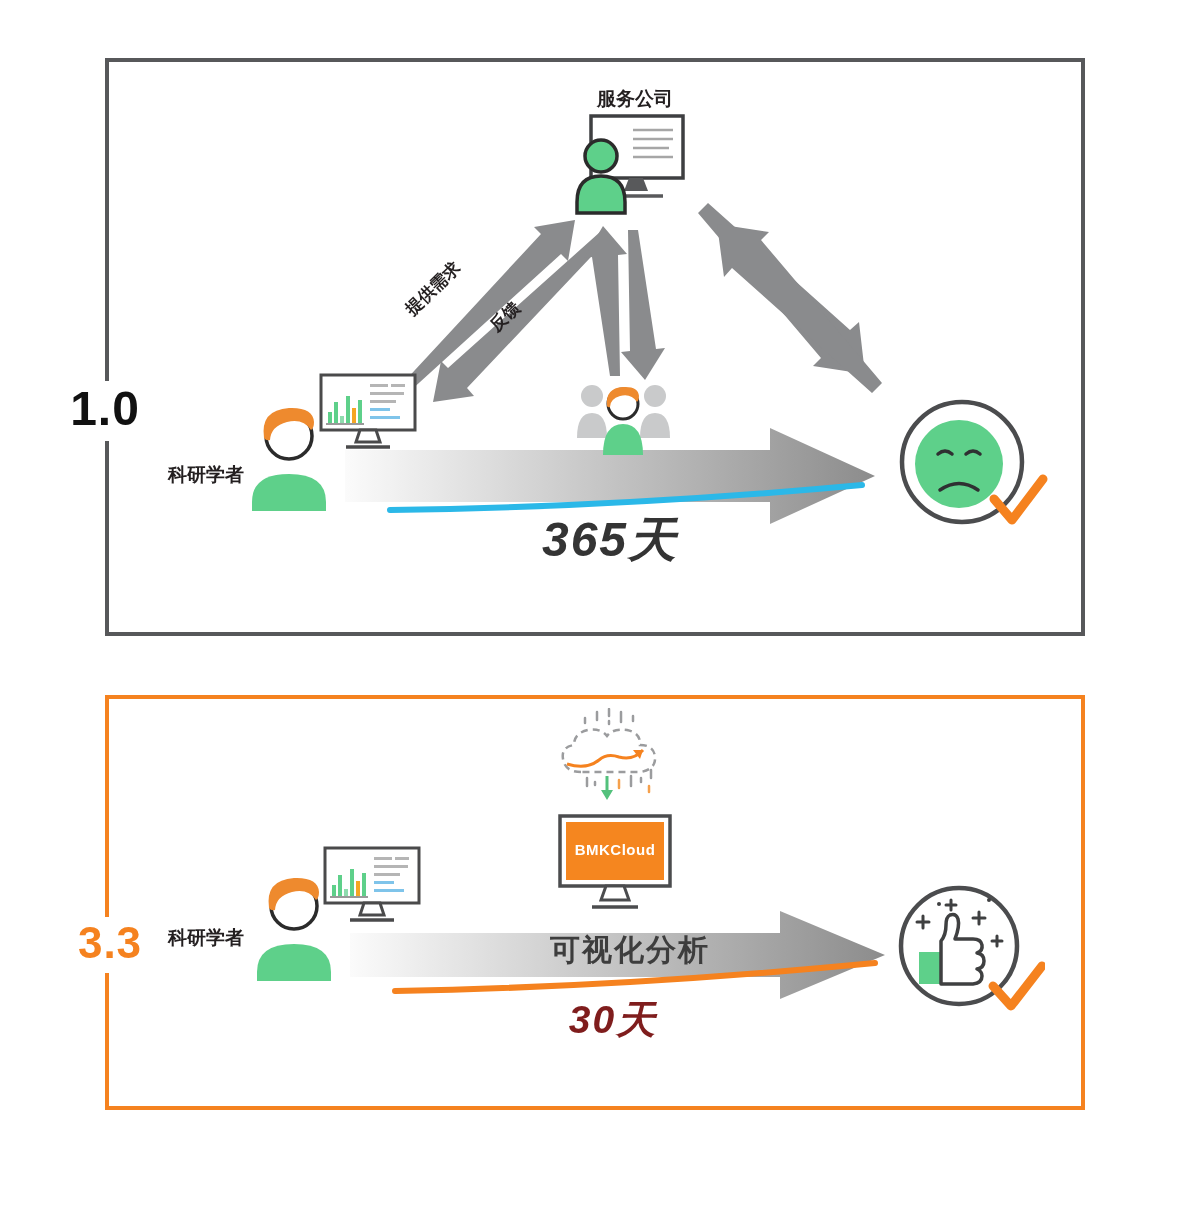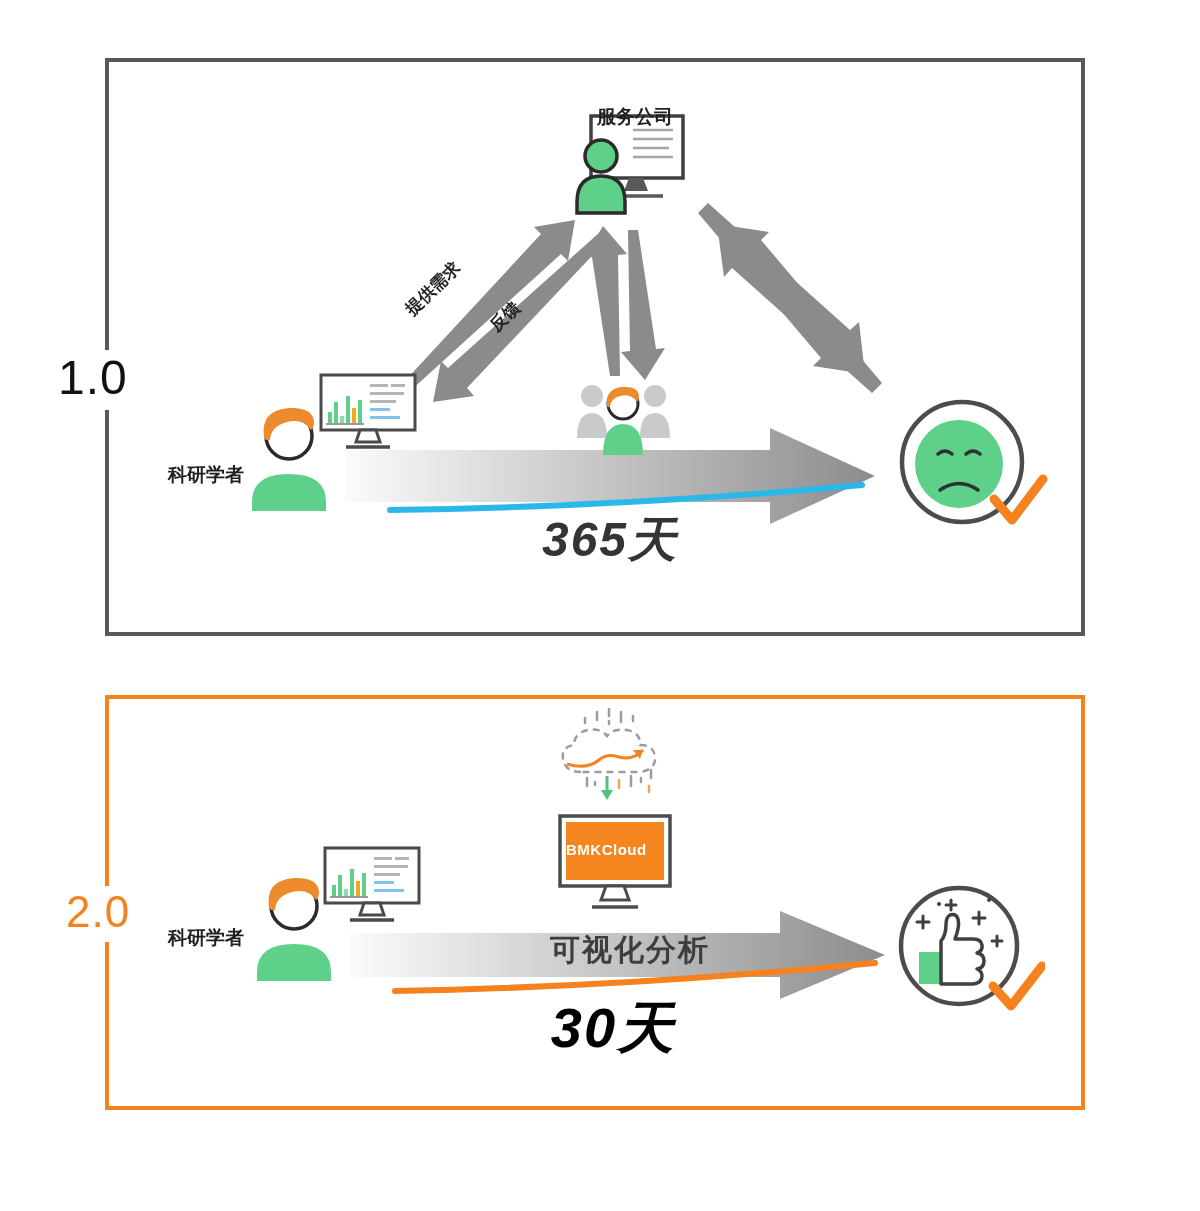--- a/index.html
+++ b/index.html
@@ -6,42 +6,42 @@
   .canvas {
     position:relative; width:1200px; height:1211px; background:#ffffff;
     font-family:"Liberation Sans","DejaVu Sans",sans-serif; overflow:hidden;
     color:#231f20;
   }
   .abs { position:absolute; }
   .panel { position:absolute; box-sizing:border-box; background:transparent; }
   .panel-v1 { left:105px; top:58px; width:980px; height:578px; border:4px solid #57585a; }
   .panel-v2 { left:105px; top:695px; width:980px; height:415px; border:4px solid #f5821f; }
   .version-label {
-    position:absolute; background:#ffffff; 
-    font-weight:400; line-height:1; letter-spacing:1px;
+    position:absolute; background:#ffffff; text-align:center;
+    font-weight:700; line-height:1; letter-spacing:1px;margin-top:31px;
   }
   .version-v1 { left:58px; top:350px; width:94px; height:56px; font-size:48px; color:#111111; padding-top:4px; }
   .version-v2 { left:66px; top:886px; width:88px; height:52px; font-size:44px; color:#f5821f; padding-top:4px; }
   .cn-label { position:absolute; font-weight:700; color:#231f20; font-size:19px;text-align:center; }
   .rot-label {
     position:absolute; font-weight:700; color:#231f20; font-size:17px;
     transform:rotate(-44deg); transform-origin:center; white-space:nowrap; text-align:center;
   }
   .duration {
     position:absolute; font-weight:800; font-style:italic; text-align:center;
     letter-spacing:2px; line-height:1;
   }
   .duration-v1 { left:430px; top:516px; width:360px; font-size:48px; color:#343434; }
-  .duration-v2 { left:500px; top:1000px; width:226px; font-size:56px; color:#000000; }
+  .duration-v2 { left:500px; top:1000px; width:226px; font-size:39px; color:#7f1d1d; }
   .process-label {
     position:absolute; left:520px; top:930px; width:220px; text-align:center;
     font-weight:800; font-size:30px; color:#3d3d3d; letter-spacing:2px;
   }
   .bmk-text {
-    position:absolute; left:566px; top:841px; width:98px; 
+    position:absolute; left:566px; top:841px; width:98px; text-align:center;
     color:#ffffff; font-weight:700; font-size:15px; letter-spacing:0.5px;
   }
   svg { display:block; }
 </style>
 </head>
 <body>
 
 <div class="canvas">
 
   <div class="panel panel-v1"></div>
@@ -124,21 +124,21 @@
 
   <svg class="abs" style="left:888px; top:396px;" width="160" height="145" viewBox="0 0 160 145">
     <circle cx="74" cy="66" r="60" fill="none" stroke="#4b4c4e" stroke-width="4.5"></circle>
     <circle cx="71" cy="68" r="44" fill="#5ed08a"></circle>
     <path d="M50,58 Q57,52 64,58" fill="none" stroke="#2f3032" stroke-width="3.5" stroke-linecap="round"></path>
     <path d="M78,58 Q85,52 92,58" fill="none" stroke="#2f3032" stroke-width="3.5" stroke-linecap="round"></path>
     <path d="M52,94 Q71,81 90,94" fill="none" stroke="#2f3032" stroke-width="3.5" stroke-linecap="round"></path>
     <path d="M106,103 L124,124 L155,83" fill="none" stroke="#f5821f" stroke-width="9" stroke-linecap="round" stroke-linejoin="round"></path>
   </svg>
 
-  <div class="cn-label" style="left:560px; top:104px; width:150px; text-align:center;">服务公司</div>
+  <div class="cn-label" style="left:560px; top:86px; width:150px; text-align:center;">服务公司</div>
   <div class="rot-label" style="left:378px; top:277px; width:110px;">提供需求</div>
   <div class="rot-label" style="left:473px; top:305px; width:64px;">反馈</div>
   <div class="cn-label" style="left:160px; top:462px; width:92px;">科研学者</div>
   <div class="duration duration-v1">365天</div>
   <div class="version-label version-v1">1.0</div>
 
   <div class="panel panel-v2"></div>
 
   <svg class="abs" style="left:105px; top:695px;" width="980" height="415" viewBox="0 0 980 415">
     <defs>
@@ -228,15 +228,15 @@
     <circle cx="54" cy="26" r="2" fill="#3f4041"></circle>
     <circle cx="104" cy="22" r="2" fill="#3f4041"></circle>
     <rect x="34" y="74" width="22" height="32" fill="#5ed08a"></rect>
     <path d="M56,106 L88,106 Q97,105 97,98 Q97,93 92,91 Q99,90 99,83 Q99,76 92,75 Q98,73 97,67 Q96,61 88,61 L70,61 Q75,48 73,41 Q71,35 65,37 Q61,39 61,47 Q61,57 56,63 Z" fill="#ffffff" stroke="#3f4041" stroke-width="3.5" stroke-linejoin="round"></path>
     <path d="M108,108 L126,128 L157,88" fill="none" stroke="#f5821f" stroke-width="9" stroke-linecap="round" stroke-linejoin="round"></path>
   </svg>
 
   <div class="cn-label" style="left:160px; top:925px; width:92px;">科研学者</div>
   <div class="process-label">可视化分析</div>
   <div class="duration duration-v2">30天</div>
-  <div class="version-label version-v2">2.0</div>
+  <div class="version-label version-v2">3.3</div>
 
 </div>
 
 </body></html>

